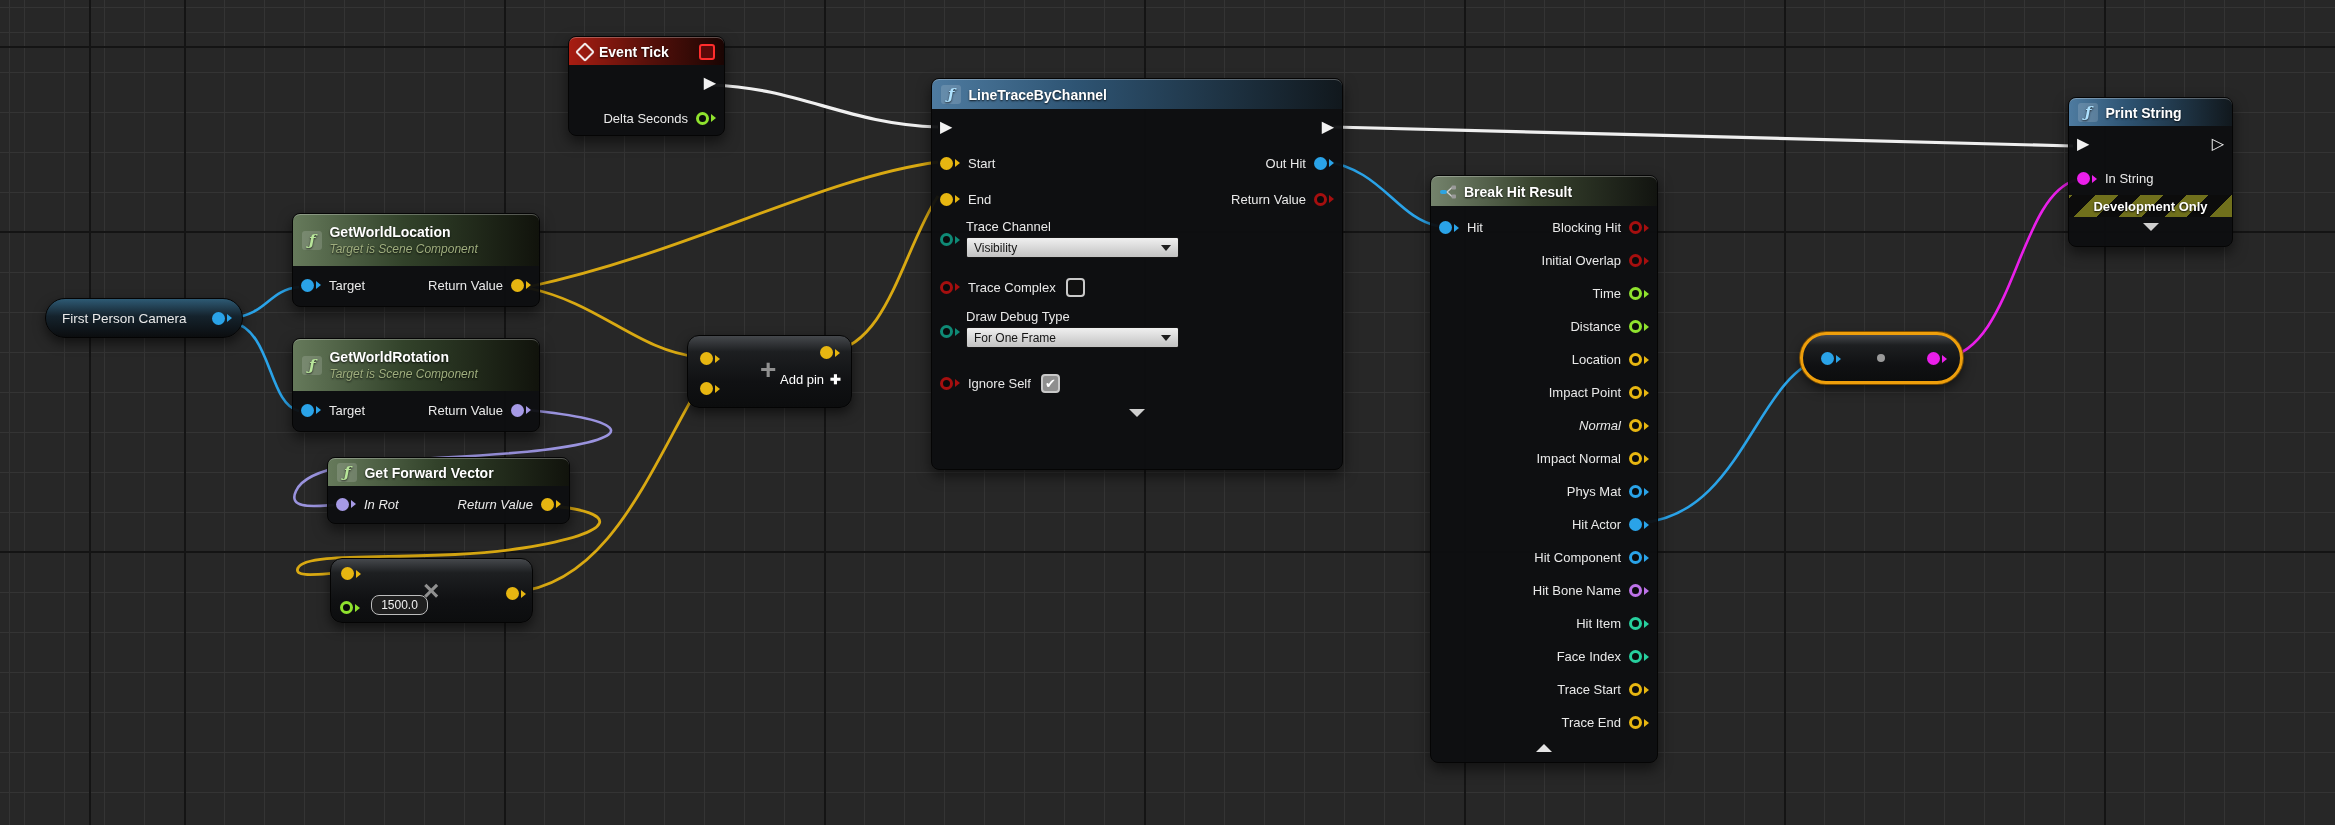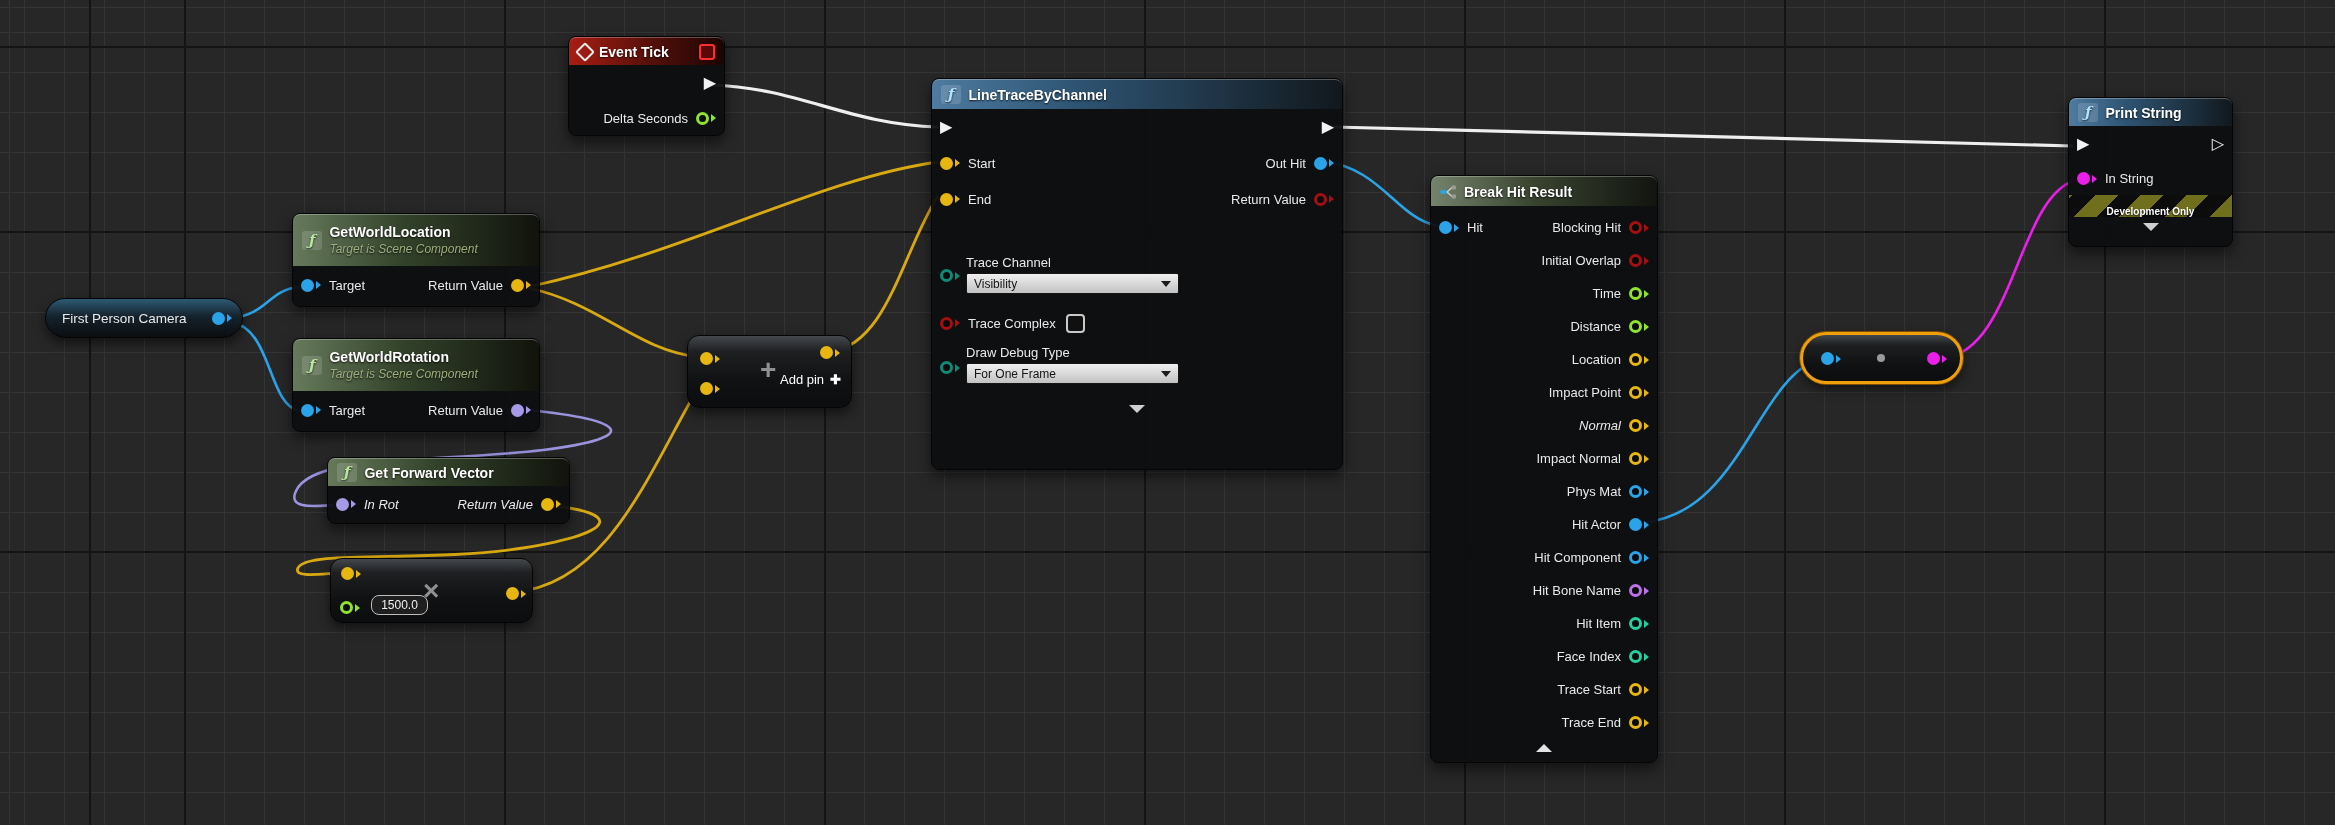--- a/index.html
+++ b/index.html
@@ -75,23 +75,23 @@
   .arr.down{border-left:8px solid transparent;border-right:8px solid transparent;border-top:8px solid #cfcfcf;}
   .arr.up{border-left:8px solid transparent;border-right:8px solid transparent;border-bottom:8px solid #e4e4e4;}
   .opglyph{position:absolute;color:#909090;font-weight:bold;font-size:28px;line-height:1;}
   
   .pillnode{
     position:absolute;z-index:2;box-sizing:border-box;border:1px solid #040404;
     background:linear-gradient(180deg,#45484c 0%,#1d1f21 22%,#101113 65%,#0c0d0e 100%);
     box-shadow:0 5px 12px rgba(0,0,0,.55);color:#e6e6e6;
   }
   .banner{
-    height:22px;display:flex;align-items:flex-end;justify-content:center;
+    height:22px;display:flex;align-items:center;justify-content:center;
     background:repeating-linear-gradient(-45deg,#70701c 0 16px,#0c0c0c 16px 32px);
-    color:#fff;font-weight:bold;font-size:10px;text-shadow:0 1px 2px #000;
+    color:#fff;font-weight:bold;font-size:13px;text-shadow:0 1px 2px #000;
   }
   .abs{position:absolute;}
   .gridicon{display:inline-grid;grid-template-columns:repeat(3,4px);grid-auto-rows:4px;gap:1px;flex:0 0 auto;}
   .gridicon i{background:#2aa3e8;border-radius:1px;} .gridicon i.lt{background:#7fc9f2;}
 </style>
 </head>
 <body>
 
 <div class="canvas">
 
@@ -277,21 +277,21 @@
         </span>
       <span class="lbl l">End</span>
       <span class="right">
         <span class="lbl r">Return Value</span>
         <span class="pin hollow c-bool">
             <span class="dot"></span>
             <span class="wedge"></span>
           </span>
       </span>
     </div>
-    <div style="position:relative;height:52px;padding:2px 8px 0 34px;box-sizing:border-box;margin-top:36px;">
+    <div style="position:relative;height:52px;padding:2px 8px 0 34px;box-sizing:border-box;">
       <span class="pin hollow c-enum abs" style="left:8px;top:16px;">
           <span class="dot"></span>
           <span class="wedge"></span>
         </span>
       <div class="lbl" style="font-size:13px;margin-bottom:3px;">Trace Channel</div>
       <div class="dd">
         <span>Visibility</span>
         <span class="caret"></span>
       </div>
     </div>
@@ -306,20 +306,30 @@
     <div style="position:relative;height:58px;padding:4px 24px 0 34px;box-sizing:border-box;">
       <span class="pin hollow c-enum abs" style="left:8px;top:20px;">
           <span class="dot"></span>
           <span class="wedge"></span>
         </span>
       <div class="lbl" style="font-size:13px;margin-bottom:3px;">Draw Debug Type</div>
       <div class="dd">
         <span>For One Frame</span>
         <span class="caret"></span>
       </div>
+    </div>
+    <div class="row" style="height:40px;">
+      <span class="pin hollow c-bool">
+          <span class="dot"></span>
+          <span class="wedge"></span>
+        </span>
+      <span class="lbl l">Ignore Self</span>
+      <span class="cb checked">
+          <span>✔</span>
+        </span>
     </div>
     <div style="height:20px;display:flex;align-items:center;">
       <span class="arr down"></span>
     </div>
   </div>
 
   <div class="node" style="left:1430px;top:175px;width:228px;height:588px;">
     <div class="hdr h-struct" style="height:30px;">
       <svg width="17" height="14" viewBox="0 0 17 14">
         <rect x="0" y="5" width="7" height="4" rx="2" fill="#2da4e0"></rect>

